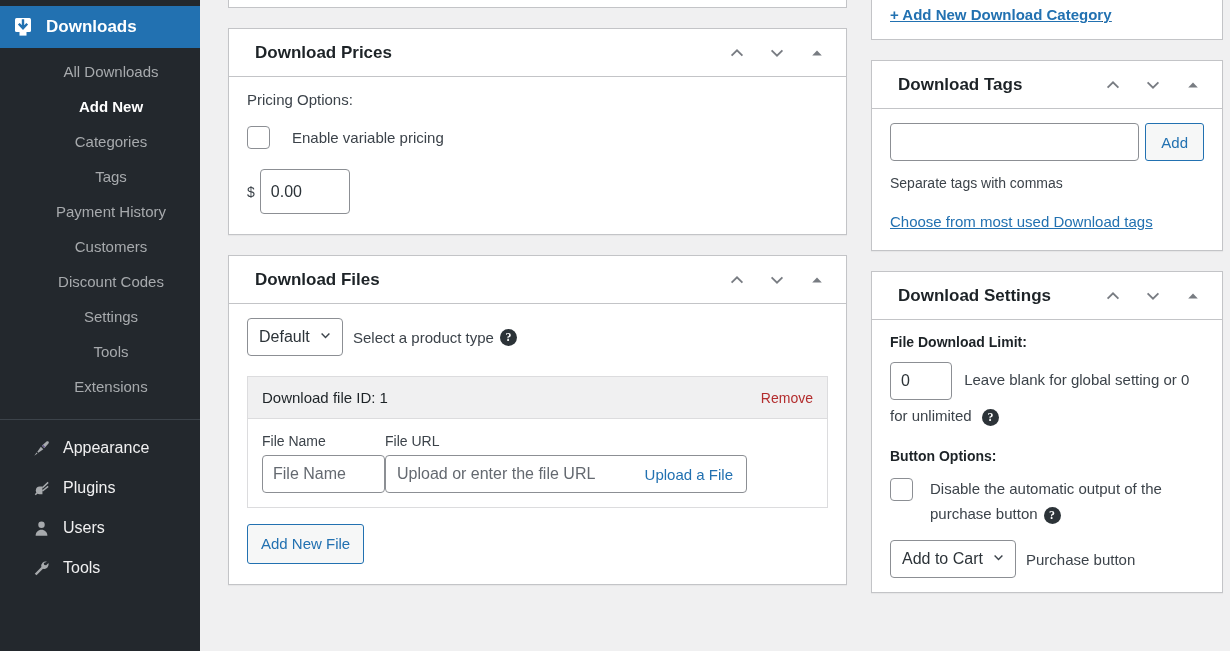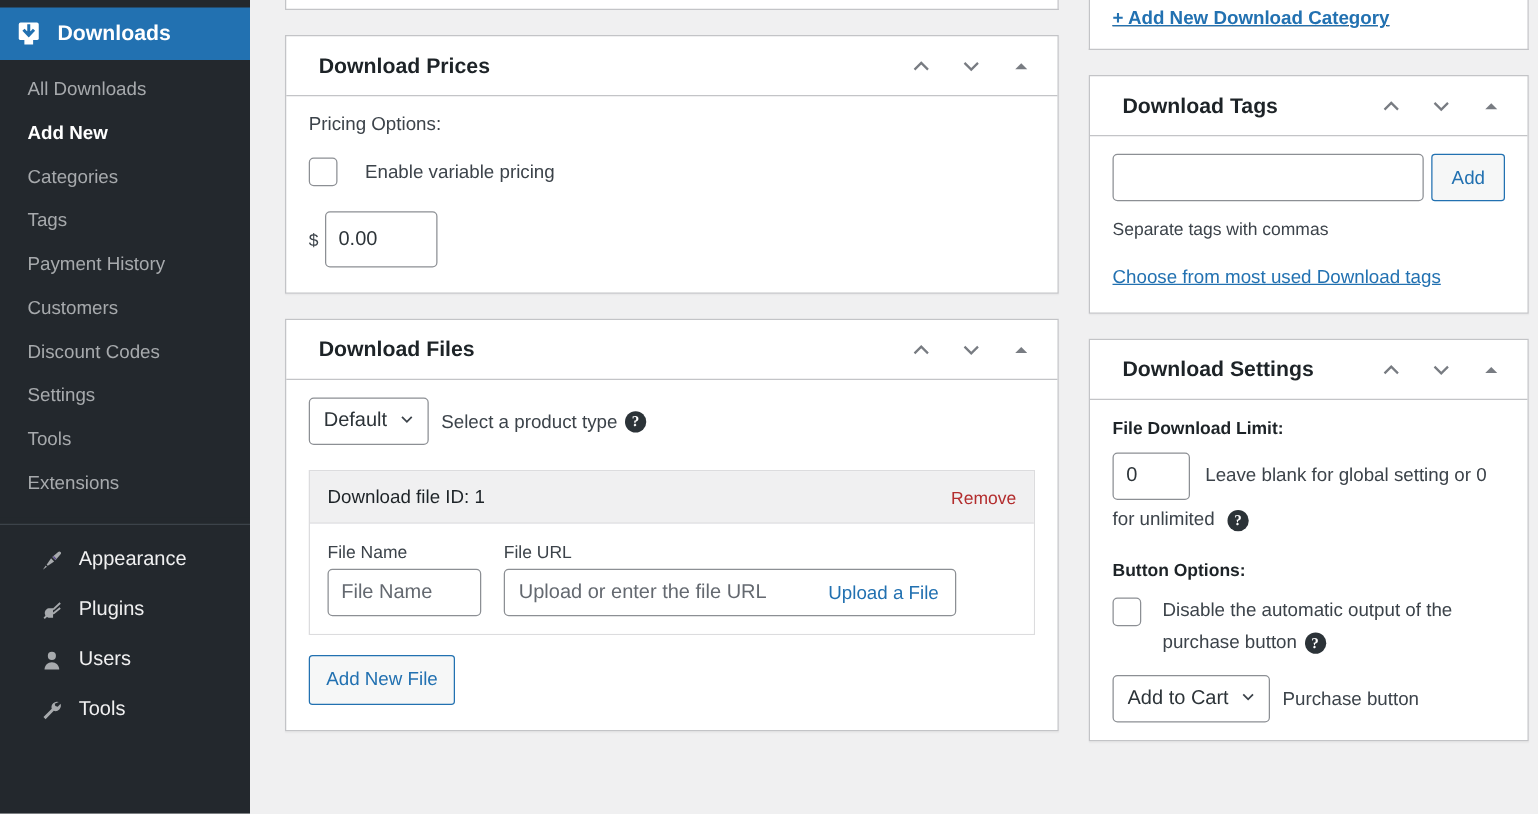--- a/index.html
+++ b/index.html
@@ -26,21 +26,21 @@
     background: #2271b1;
     color: #fff;
     height: 42px;
     display: flex;
     align-items: center;
     padding-left: 12px;
     font-size: 17px;
     font-weight: 600;
   }
   .dl-icon { width: 22px; height: 22px; margin-right: 12px; display:block; }
-  .submenu { padding: 6px 0 10px 0; background: #23282d; }
+  .submenu { padding: 6px 0 10px 0; background: #23282d; text-align: center; }
   .submenu a {
     display: block;
     padding: 7px 0 7px 22px;
     color: #a7aaad;
     font-size: 15px;
     text-decoration: none;
     line-height: 21px;
   }
   .submenu a.current { color: #fff; font-weight: 700; }
   .topmenu { padding-top: 6px; padding-left: 19px; }
@@ -182,21 +182,21 @@
   .filebox-head {
     background: #f0f0f1;
     border-bottom: 1px solid #dcdcde;
     padding: 12px 14px;
     display: flex; align-items: center;
   }
   .filebox-head .fid { flex: 1; font-size: 15px; color: #1d2327; }
   .filebox-head .remove {
     color: #b32d2e; font-size: 14px; text-decoration: none; cursor: pointer;
   }
-  .filebox-body { display: flex; padding: 14px; gap: 18px; background:#fff; }
+  .filebox-body { display: flex; padding: 14px; background:#fff; }
   .fcol .fcol-label { font-size: 14px; color: #3c434a; display: block; margin-bottom: 6px; }
   .fname-input { width: 123px; height: 38px; font-size: 16px; }
   .furl-wrap {
     position: relative;
     display: flex; align-items: center;
     border: 1px solid #8c8f94;
     border-radius: 4px;
     background: #fff;
     height: 38px;
     width: 362px;

